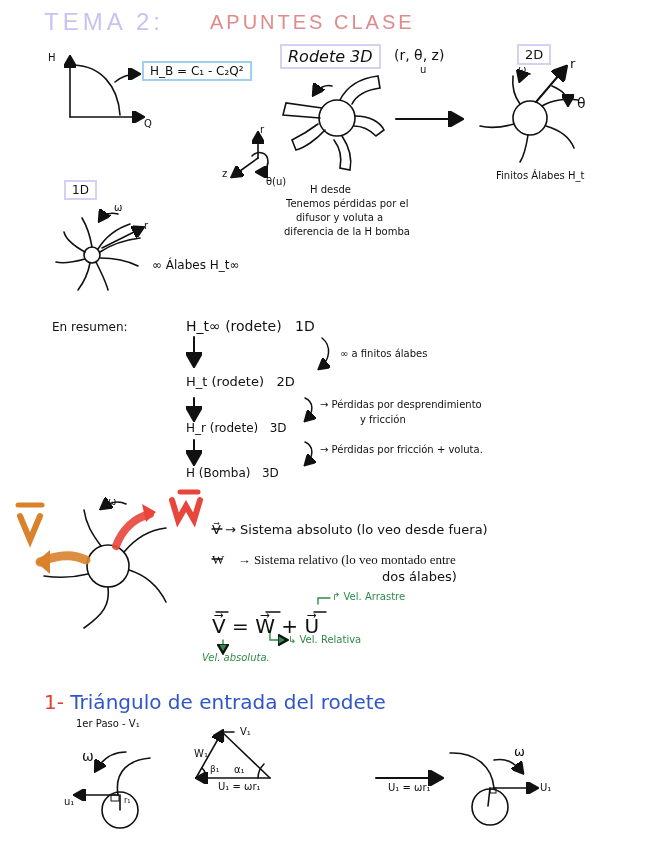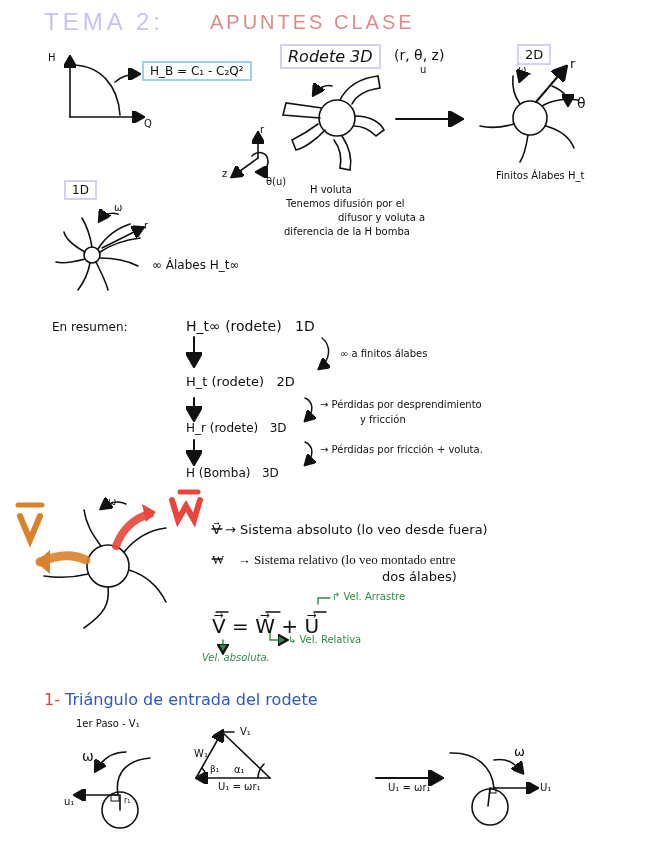--- a/index.html
+++ b/index.html
@@ -160,23 +160,23 @@
 <div class="abs hand small" style="left:48px;top:52px;">H</div>
 <div class="abs hand small" style="left:144px;top:118px;">Q</div>
 <div class="abs hand box-blue" style="left:142px;top:61px;">H_B = C₁ - C₂Q²</div>
 
 <div class="abs hand box" style="left:280px;top:44px;font-size:16px;font-style:italic;">Rodete 3D</div>
 <div class="abs hand" style="left:394px;top:47px;font-size:14px;">(r, θ, z)</div>
 <div class="abs hand small" style="left:420px;top:64px;">u</div>
 <div class="abs hand small" style="left:260px;top:124px;">r</div>
 <div class="abs hand small" style="left:222px;top:168px;">z</div>
 <div class="abs hand small" style="left:266px;top:176px;">θ(u)</div>
-<div class="abs hand small" style="left:310px;top:184px;">H voluta</div>
-<div class="abs hand small" style="left:286px;top:198px;">Tenemos difusión por el</div>
-<div class="abs hand small" style="left:296px;top:212px;margin-left:42px;">difusor y voluta a</div>
+<div class="abs hand small" style="left:310px;top:184px;">H desde</div>
+<div class="abs hand small" style="left:286px;top:198px;">Tenemos pérdidas por el</div>
+<div class="abs hand small" style="left:296px;top:212px;">difusor y voluta a</div>
 <div class="abs hand small" style="left:284px;top:226px;">diferencia de la H bomba</div>
 
 <div class="abs hand box" style="left:517px;top:44px;font-size:13px;">2D</div>
 <div class="abs hand small" style="left:518px;top:64px;">ω</div>
 <div class="abs hand" style="left:570px;top:56px;font-size:13px;">r</div>
 <div class="abs hand" style="left:577px;top:95px;font-size:14px;">θ</div>
 <div class="abs hand small" style="left:496px;top:170px;">Finitos Álabes H_t</div>
 
 <div class="abs hand box" style="left:64px;top:180px;font-size:12px;">1D</div>
 <div class="abs hand small" style="left:114px;top:202px;">ω</div>
@@ -195,21 +195,21 @@
 
 <div class="abs hand small" style="left:108px;top:496px;">ω</div>
 <div class="abs hand" style="left:212px;top:522px;font-size:13px;">V⃗ → Sistema absoluto (lo veo desde fuera)</div>
 <div class="abs hand" style="left:212px;top:552px;font-size:13px;font-family:Liberation Serif, serif;">W⃗ → Sistema relativo (lo veo montado entre</div>
 <div class="abs hand" style="left:382px;top:569px;font-size:13px;">dos álabes)</div>
 <div class="abs hand green small" style="left:332px;top:591px;">↱ Vel. Arrastre</div>
 <div class="abs hand" style="left:212px;top:614px;font-size:20px;">V⃗ = W⃗ + U⃗</div>
 <div class="abs hand green small" style="left:288px;top:634px;">↳ Vel. Relativa</div>
 <div class="abs hand green small" style="left:202px;top:652px;font-style:italic;">Vel. absoluta.</div>
 
-<div class="abs hand" style="left:44px;top:690px;font-size:16px;"><span class="red">1-</span> <span class="blue">Triángulo de entrada del rodete</span></div>
+<div class="abs hand" style="left:44px;top:690px;font-size:20px;"><span class="red">1-</span> <span class="blue">Triángulo de entrada del rodete</span></div>
 <div class="abs hand" style="left:76px;top:718px;font-size:10px;">1er Paso - V₁</div>
 <div class="abs hand" style="left:82px;top:748px;font-size:14px;">ω</div>
 <div class="abs hand small" style="left:64px;top:796px;">u₁</div>
 <div class="abs hand small" style="left:124px;top:796px;font-size:8px;">r₁</div>
 <div class="abs hand small" style="left:240px;top:726px;">V₁</div>
 <div class="abs hand small" style="left:194px;top:748px;">W₁</div>
 <div class="abs hand small" style="left:210px;top:764px;font-size:9px;">β₁</div>
 <div class="abs hand small" style="left:234px;top:764px;">α₁</div>
 <div class="abs hand small" style="left:218px;top:781px;">U₁ = ωr₁</div>
 <div class="abs hand small" style="left:388px;top:782px;">U₁ = ωr₁</div>

